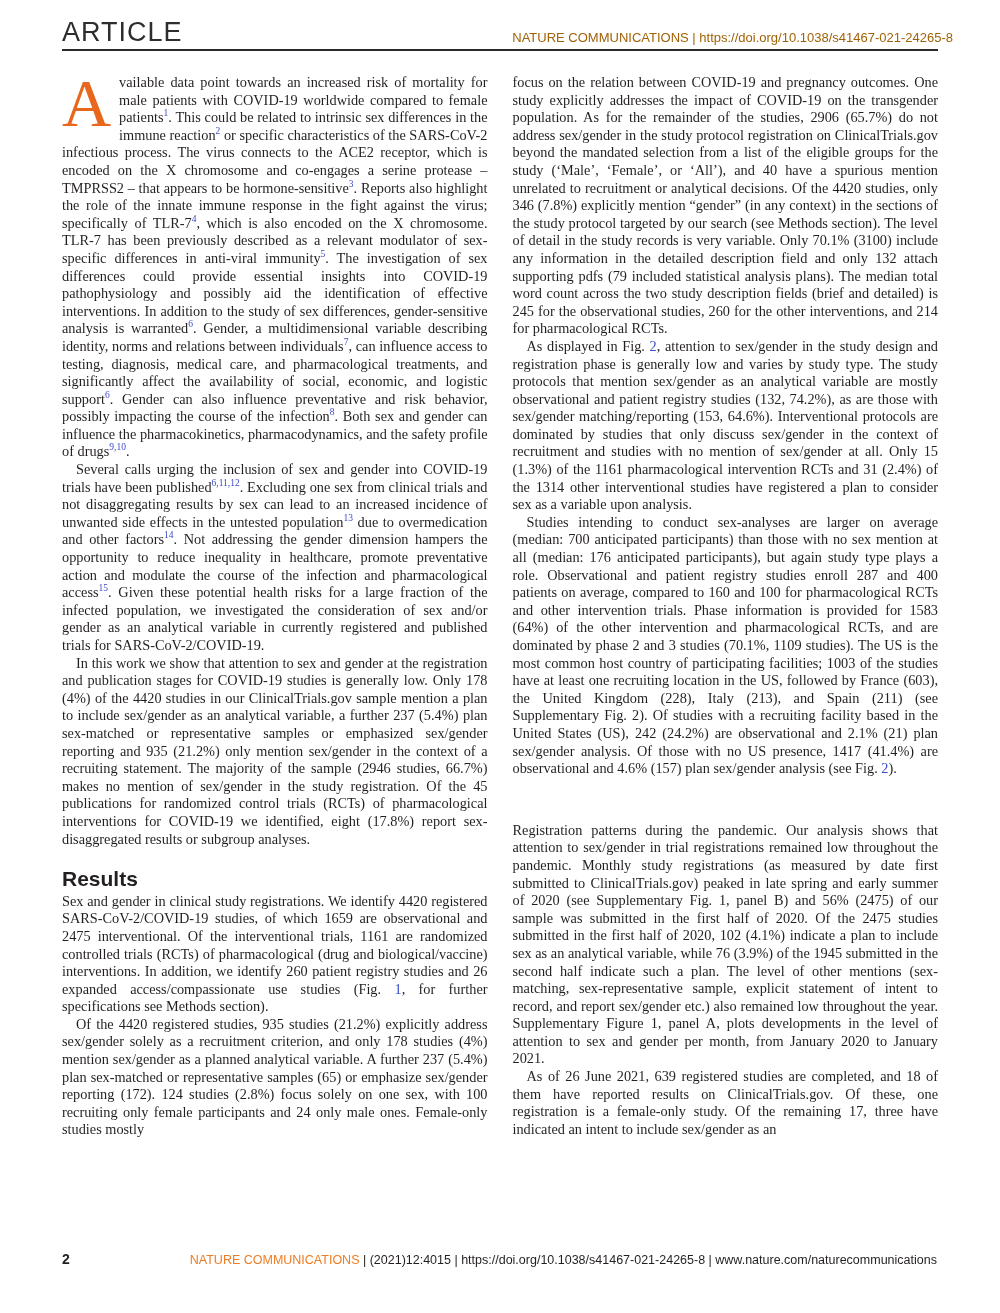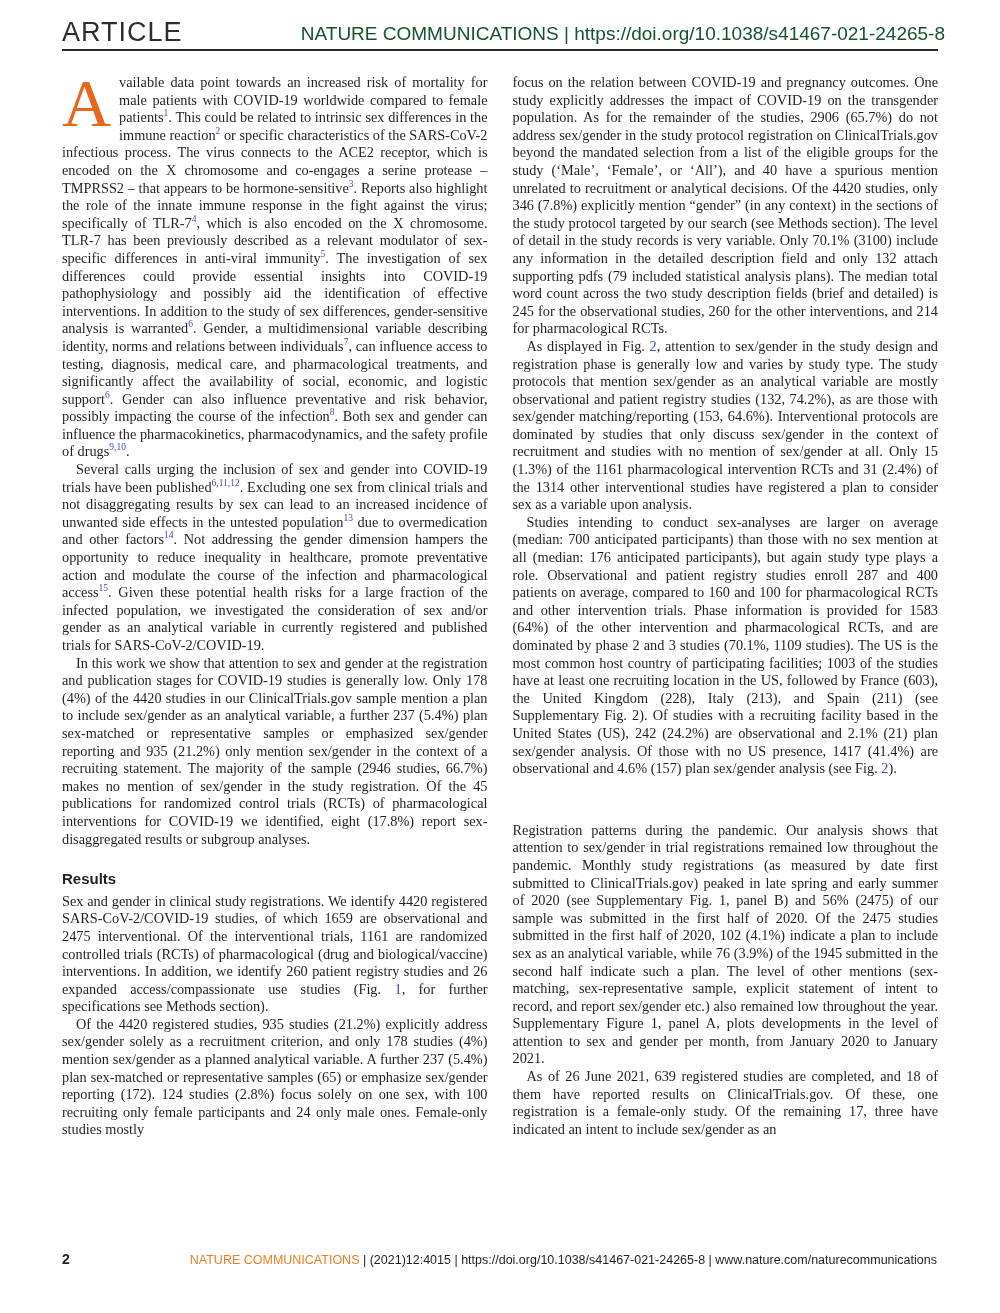--- a/index.html
+++ b/index.html
@@ -1,31 +1,31 @@
 <!DOCTYPE html>
 <html lang="en"><head>
 <meta charset="utf-8">
 <style>
   html,body{margin:0;padding:0;background:#ffffff;}
   .page{position:relative;width:1000px;height:1313px;background:#fff;overflow:hidden;
         font-family:"Liberation Serif",serif;color:#231f20;}
-  .header{position:absolute;left:62px;right:55px;top:12px;height:34px;
+  .header{position:absolute;left:62px;right:47px;top:12px;height:34px;
           display:flex;justify-content:space-between;align-items:flex-end;}
   .article-label{font-family:"Liberation Sans",sans-serif;font-size:27px;font-weight:400;
           letter-spacing:1px;color:#2e2d2c;line-height:1;}
-  .journal-link{font-family:"Liberation Sans",sans-serif;font-size:19px;color:#14532d;
+  .journal-link{font-family:"Liberation Sans",sans-serif;font-size:13px;color:#a16207;
           line-height:1.2;text-decoration:none;}
   .header-rule{position:absolute;left:62px;right:62px;top:49px;height:2px;background:#2b2a29;}
   .content{position:absolute;left:62px;top:74px;width:876px;height:1172px;overflow:hidden;
           display:flex;gap:25px;}
   .col{width:425.5px;text-align:justify;font-size:14.3px;line-height:17.6px;
           hyphens:auto;-webkit-hyphens:auto;}
   p.para{margin:0;padding:0;}
   .indent{text-indent:14px;}
-  .sec-heading{font-family:"Liberation Sans",sans-serif;font-weight:bold;font-size:15px;
+  .sec-heading{font-family:"Liberation Sans",sans-serif;font-weight:bold;font-size:21px;
           margin-top:22px !important;margin-bottom:5px !important;text-align:left;text-indent:0;}
   .gap-before{margin-top:44px !important;}
   b.runin{font-weight:normal;}
   sup.ref{color:#3b4bc8;font-size:9.5px;line-height:0;vertical-align:super;}
   .fig-link{color:#3b4bc8;}
   .dropcap{float:left;font-size:68px;line-height:50px;color:#e8671c;
           margin:4px 8px 0 0;font-family:"Liberation Serif",serif;}
   .footer{position:absolute;left:62px;right:62px;top:1251px;background:#fff;
           font-family:"Liberation Sans",sans-serif;font-size:12.5px;color:#231f20;
           display:flex;align-items:baseline;}

